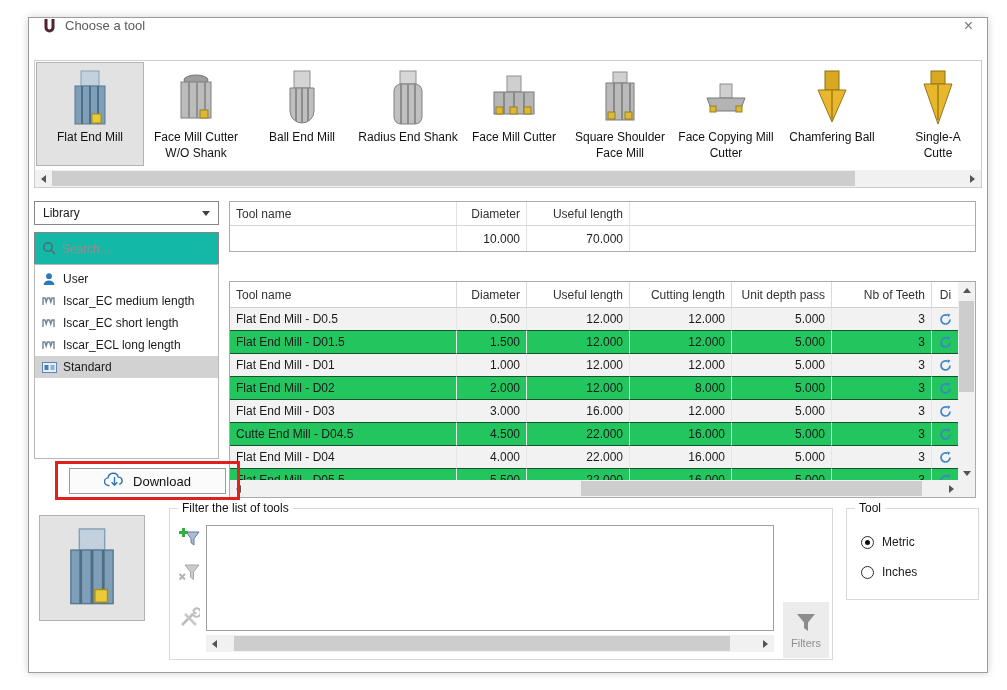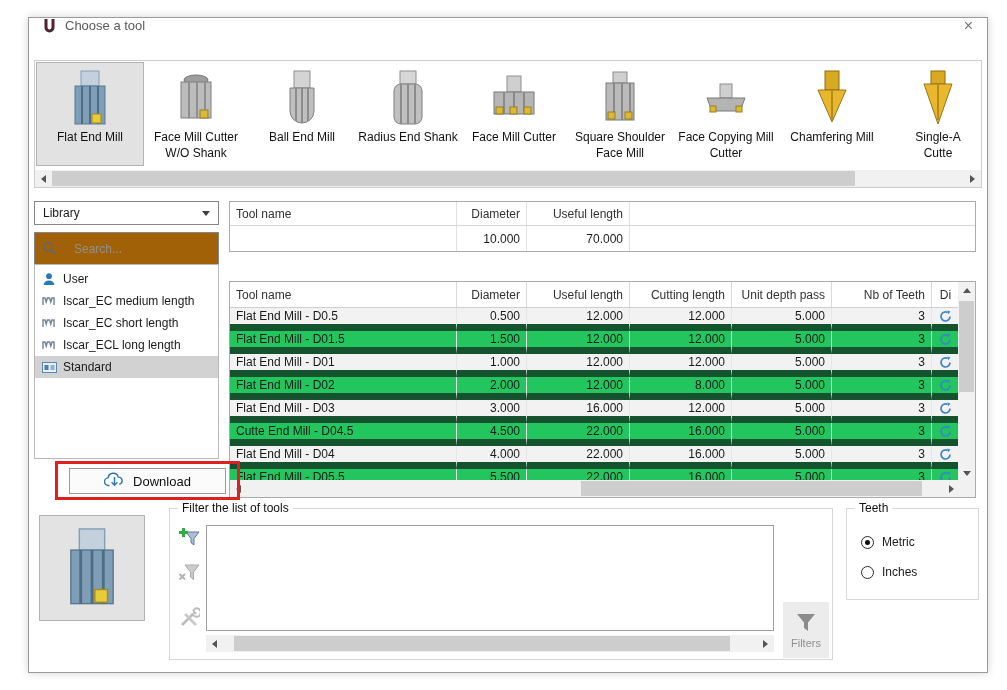--- a/index.html
+++ b/index.html
@@ -23,21 +23,21 @@
 .sb-thumb{position:absolute;top:1px;bottom:1px;background:#cdcdcd}
 .vs-track{flex:1;position:relative}
 .vs-thumb{position:absolute;left:1px;right:1px;background:#cdcdcd}
 .arr{width:0;height:0}
 .arr.l{border-top:4px solid transparent;border-bottom:4px solid transparent;border-right:5px solid #555}
 .arr.r{border-top:4px solid transparent;border-bottom:4px solid transparent;border-left:5px solid #555}
 .arr.u{border-left:4px solid transparent;border-right:4px solid transparent;border-bottom:5px solid #555}
 .arr.d{border-left:4px solid transparent;border-right:4px solid transparent;border-top:5px solid #555}
 .combo{position:absolute;left:5px;top:183px;width:185px;height:24px;border:1px solid #868686;background:#fff;display:flex;align-items:center;padding:6px 8px;cursor:pointer}
 .chev{margin-left:auto;width:0;height:0;border-left:4px solid transparent;border-right:4px solid transparent;border-top:5px solid #404040}
-.searchbox{position:absolute;left:5px;top:214px;width:185px;height:24px;border:1px solid #868686;background:#a16207;display:flex;align-items:center;gap:18px;padding:16px 7px}
+.searchbox{position:absolute;left:5px;top:214px;width:185px;height:24px;border:1px solid #868686;background:#14b8a6;display:flex;align-items:center;gap:6px;padding:16px 7px}
 .searchbox input{flex:1;min-width:0;border:none;outline:none;font:inherit;color:#222;background:transparent}
 .searchbox input::placeholder{color:#909090}
 .libbox{position:absolute;left:5px;top:246px;width:185px;height:195px;border:1px solid #b9b9b9;background:#fff;padding-top:3px;overflow:hidden}
 .lib-item{height:22px;display:flex;align-items:center;gap:6px;padding:0 6px;cursor:pointer;white-space:nowrap}
 .lib-item.selected{background:#d2d2d2}
 .lib-icon{width:16px;display:flex;justify-content:center;align-items:center}
 .download-btn{position:absolute;left:40px;top:450px;width:157px;height:26px;background:#fbfbfb;border:1px solid #9a9a9a;display:flex;align-items:center;justify-content:center;gap:8px;font:inherit;font-size:13px;color:#111;cursor:pointer}
 .annotation{position:absolute;left:26px;top:443px;width:185px;height:39px;border:3px solid #e01f1f;pointer-events:none;z-index:5}
 .mini-table{position:absolute;left:200px;top:183px;width:747px;height:51px;border:1px solid #ababab;background:#fff}
 .mrow{display:flex;height:25px}
@@ -47,21 +47,21 @@
 .cell.num{justify-content:flex-end}
 .cell.filler{flex:1 1 auto;border-right:none}
 .c0{flex:0 0 227px}.c1{flex:0 0 70px}.c2{flex:0 0 103px}.c3{flex:0 0 102px}.c4{flex:0 0 100px}.c5{flex:0 0 100px}
 .c6{flex:0 0 28px;border-right:none;padding:0;justify-content:center}
 .main-table{position:absolute;left:200px;top:263px;width:747px;height:217px;border:1px solid #ababab;background:#fff}
 .mt-content{position:absolute;left:0;top:0;right:17px;bottom:17px;overflow:hidden}
 .mt-head{display:flex;height:26px;border-bottom:1px solid #cfcfcf;background:#fff}
 .mt-head .cell{border-right:1px solid #dadada}
 .trow{display:flex;height:23px;background:#22c55e;cursor:pointer}
 .trow.alt{background:#f2f2f2}
-.trow .cell{border-right:1px solid #e6e6e6;border-bottom:7px solid #14532d}
+.trow .cell{border-right:1px solid #e6e6e6;border-bottom:1px solid #14532d}
 .mt-vscroll{right:0;top:0;height:200px}
 .mt-hscroll{left:0;bottom:0;width:730px}
 .sb-corner{position:absolute;right:0;bottom:0;width:17px;height:17px;background:#f1f1f1}
 .preview{position:absolute;left:10px;top:497px;width:106px;height:106px;background:#e3e3e3;border:1px solid #b2b2b2;display:flex;align-items:center;justify-content:center}
 .preview svg{width:62px;height:80px}
 .groupbox{position:absolute;border:1px solid #d8d8d8}
 .gb-label{position:absolute;top:-8px;left:8px;background:#fff;padding:0 4px;color:#111}
 .filter-group{left:140px;top:490px;width:664px;height:152px}
 .unit-group{left:817px;top:490px;width:133px;height:92px}
 .tool-btn{position:absolute;left:5px;width:28px;height:28px;background:none;border:none;display:flex;align-items:center;justify-content:center;cursor:pointer}
@@ -176,21 +176,21 @@
             <span class="tool-label">Face Copying Mill Cutter</span>
           </div>
           <div class="tool-item">
             <span class="tool-icon">
               <svg width="40" height="56" viewBox="0 0 40 56">
                 <rect x="13" y="1" width="14" height="19" fill="#d9a922" stroke="#8f6e12"></rect>
                 <path d="M6 20h28L20 52z" fill="#e8b72d" stroke="#97741a"></path>
                 <line x1="20" y1="20" x2="20" y2="50" stroke="#b38c19" stroke-width="2"></line>
               </svg>
             </span>
-            <span class="tool-label">Chamfering Mill</span>
+            <span class="tool-label">Chamfering Ball</span>
           </div>
           <div class="tool-item">
             <span class="tool-icon">
               <svg width="38" height="56" viewBox="0 0 38 56">
                 <rect x="12" y="1" width="14" height="13" fill="#d9a922" stroke="#8f6e12"></rect>
                 <path d="M5 14h28L19 54z" fill="#e8b72d" stroke="#97741a"></path>
                 <line x1="19" y1="14" x2="19" y2="50" stroke="#b38c19" stroke-width="2"></line>
               </svg>
             </span>
             <span class="tool-label">Single-A
@@ -493,21 +493,21 @@
       </div>
       <button class="filters-btn">
         <span id="filters-icon"><svg width="24" height="20" viewBox="0 0 24 20">
               <path d="M3 2h18l-7 8.5V19l-4-3v-5.5z" fill="#8c8c8c"></path>
             </svg></span>
         <span>Filters</span>
       </button>
     </div>
 
     <div class="groupbox unit-group">
-      <span class="gb-label">Teeth</span>
+      <span class="gb-label">Tool</span>
       <div id="unit-options">
           <label class="radio-row" style="top:26px">
             <span class="radio on"></span>
             <span>Metric</span>
           </label>
           <label class="radio-row" style="top:56px">
             <span class="radio"></span>
             <span>Inches</span>
           </label>
         </div>

